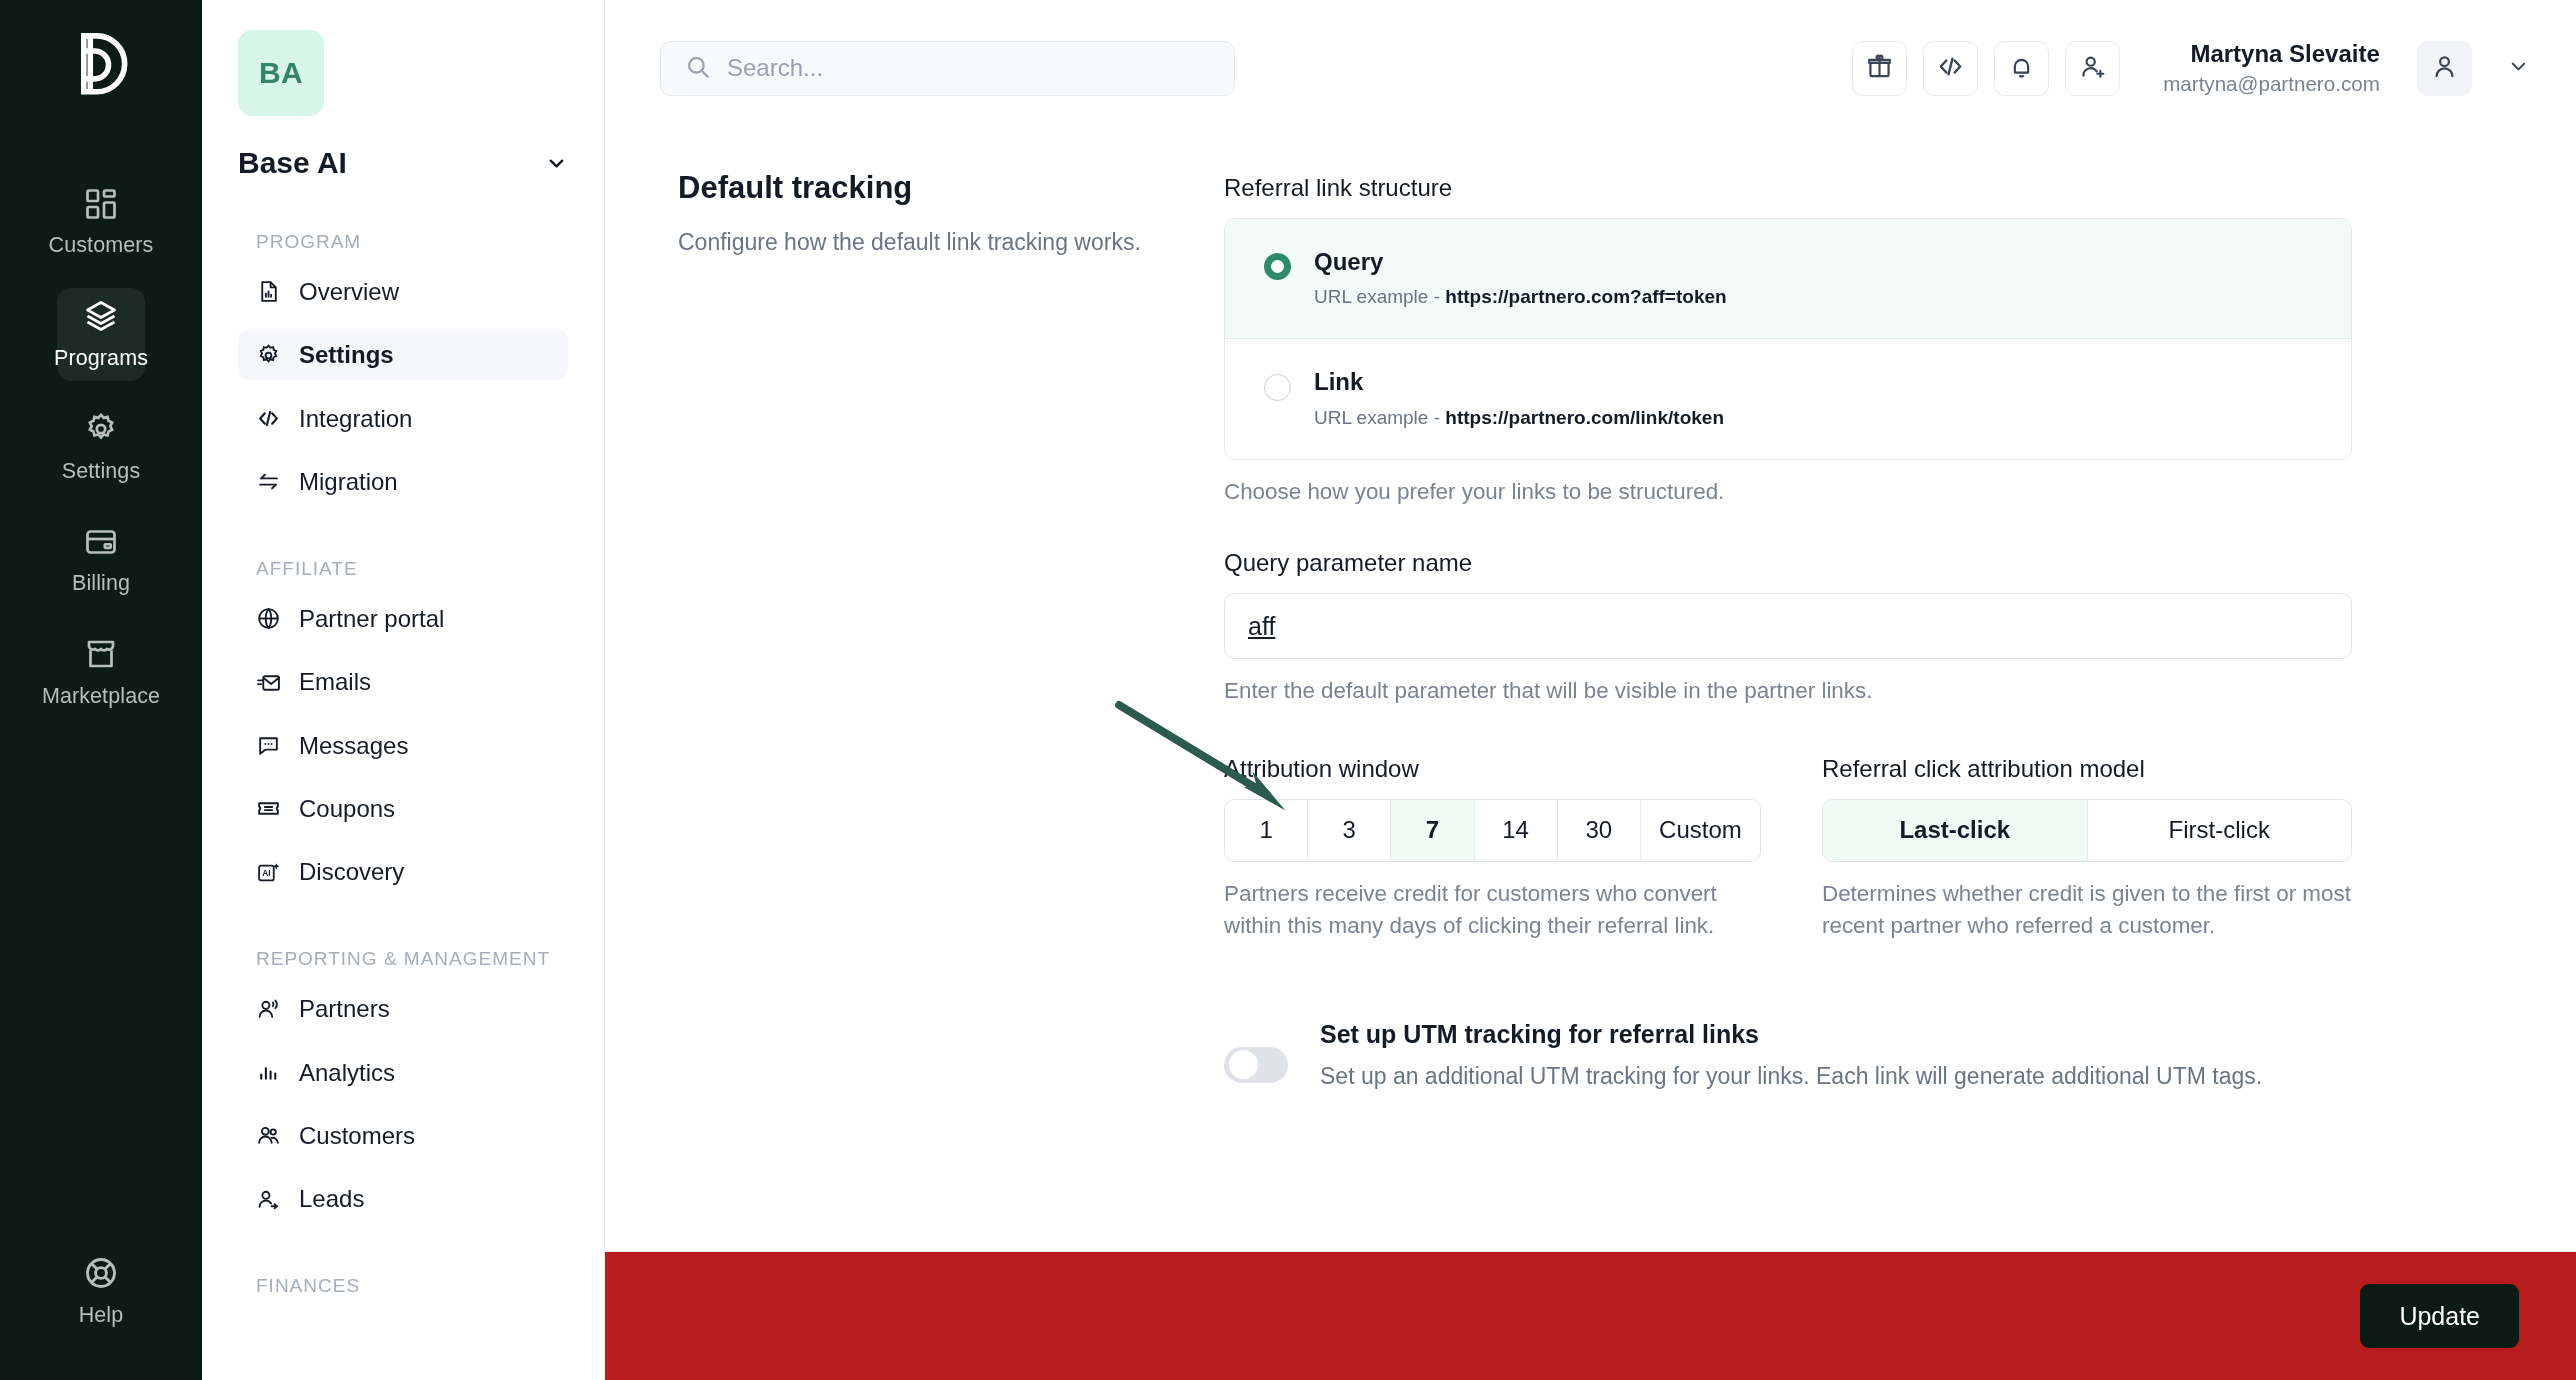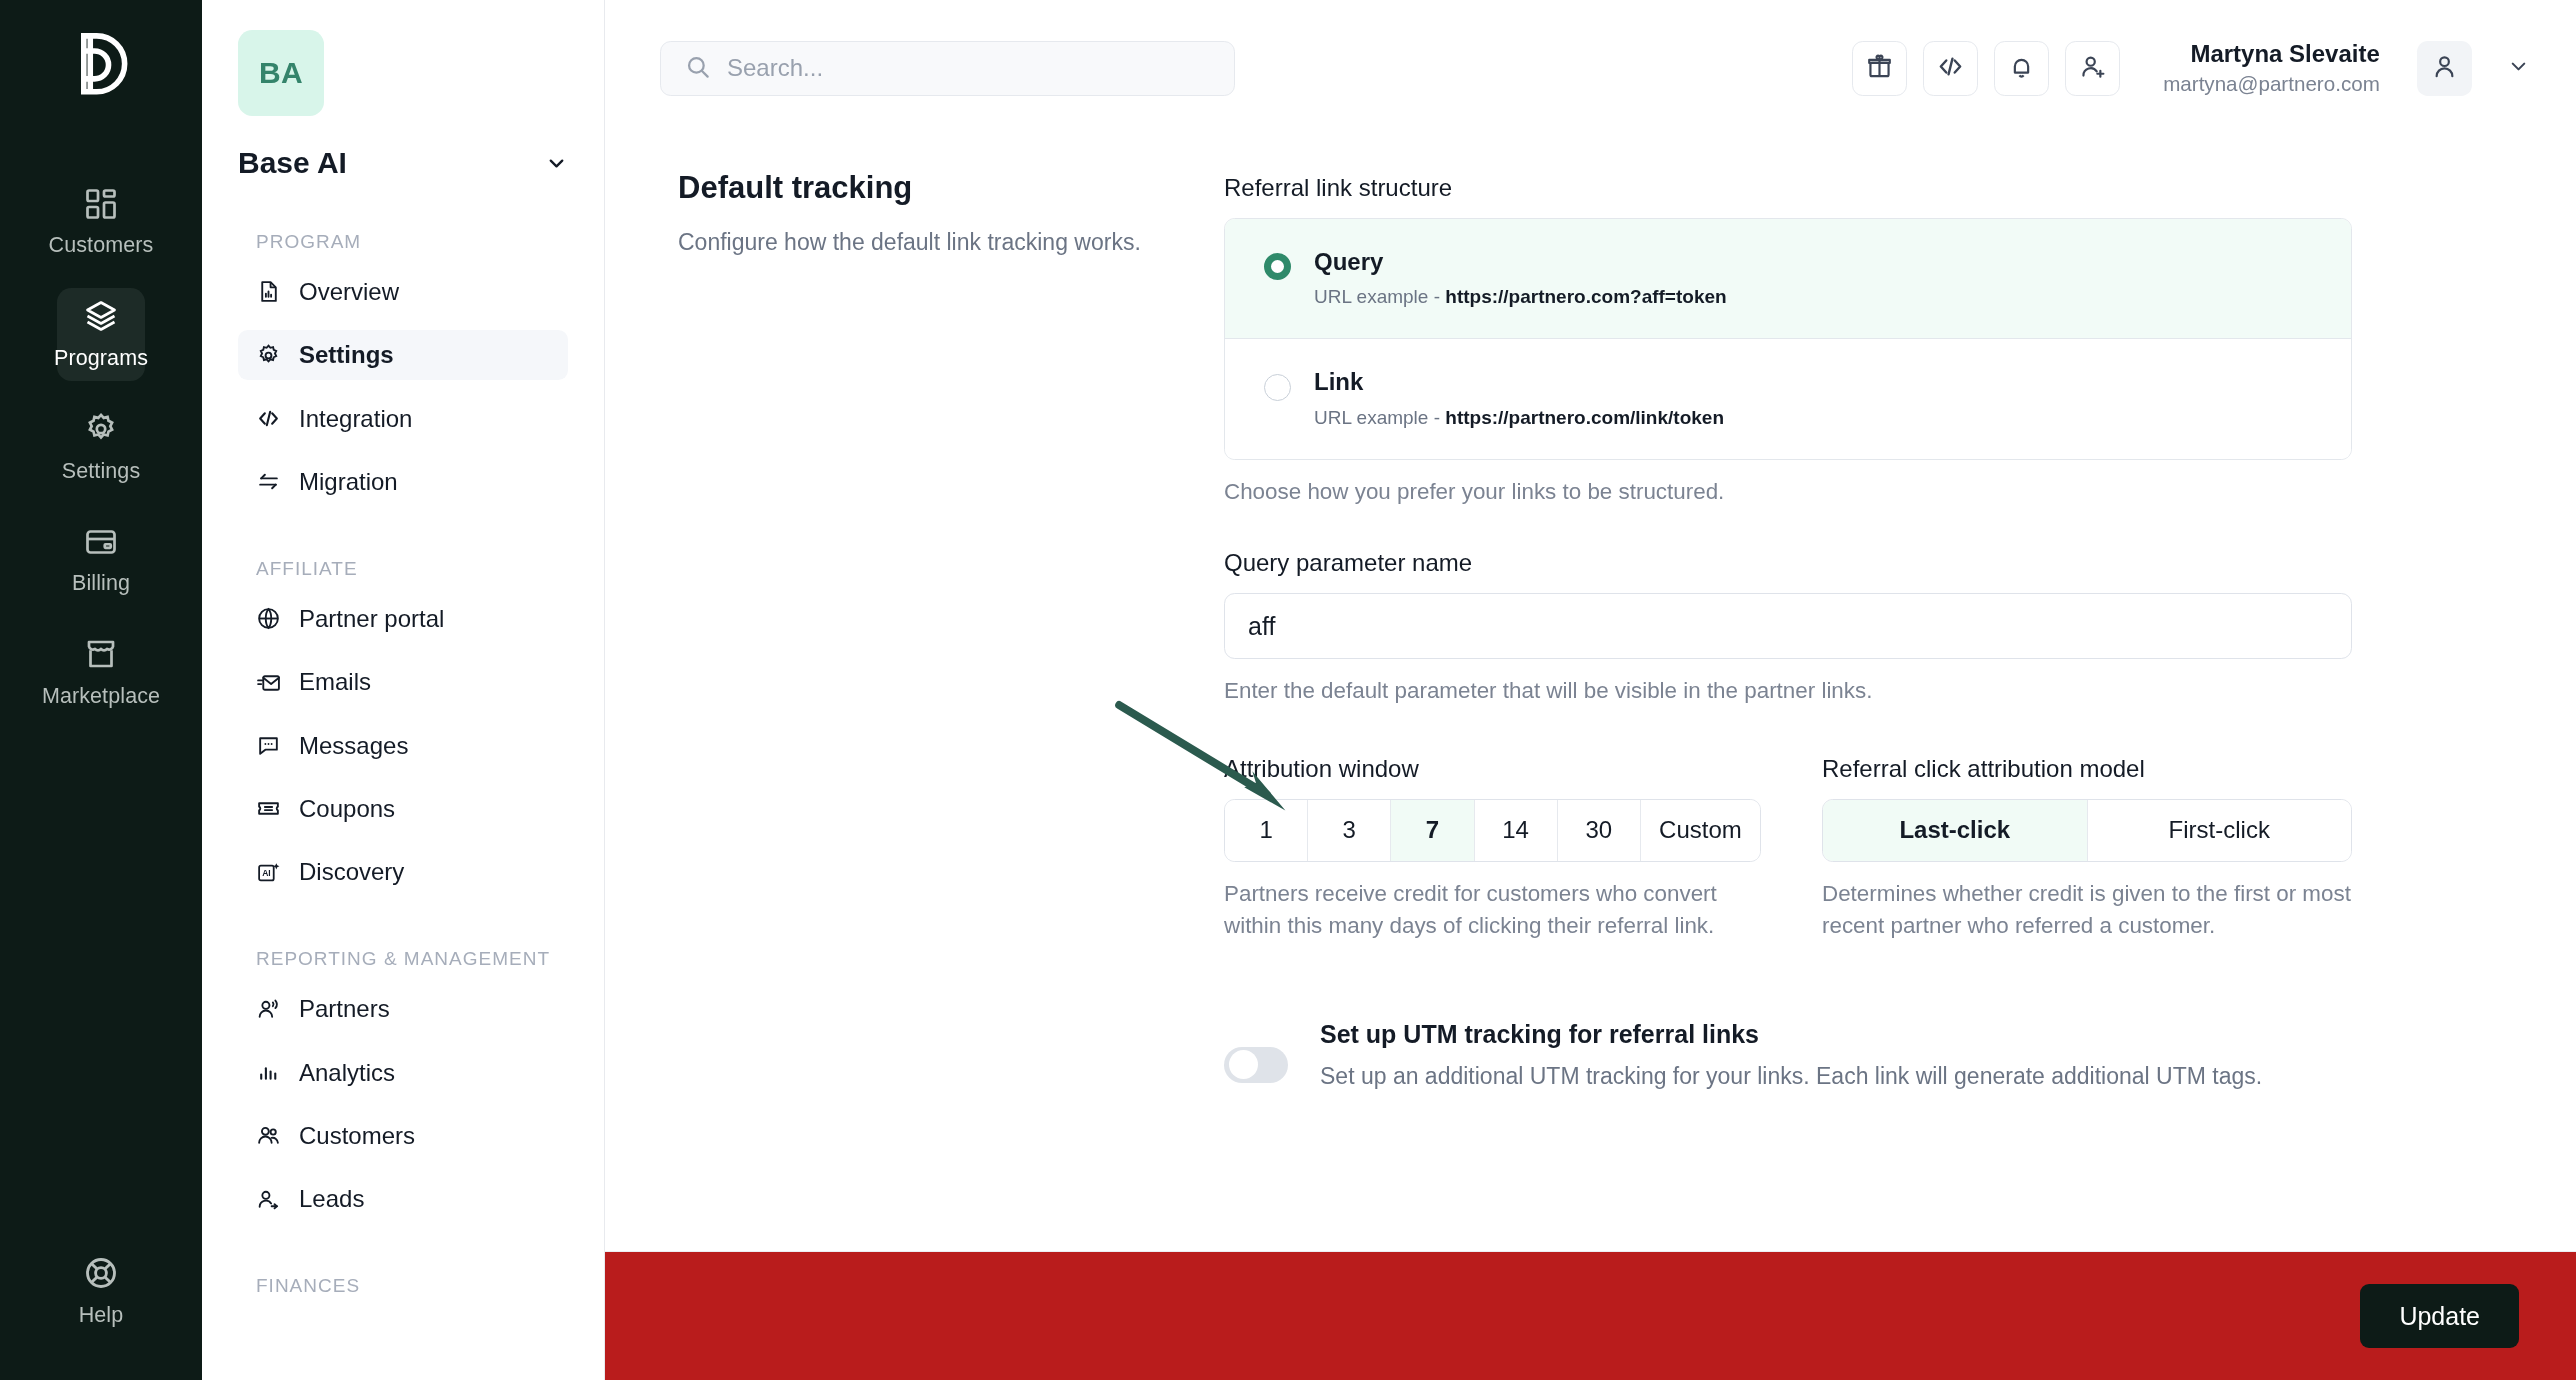--- a/index.html
+++ b/index.html
@@ -121,21 +121,21 @@
   .radio-card.selected .radio-dot { border: 7.2px solid #2f8a6a; background: #fff; }
   .radio-body { flex: 1; }
   .radio-title { font-size: 24px; font-weight: 700; color: #141b26; margin-bottom: 10.7px; }
   .radio-sub { font-size: 19px; color: #6b7484; }
   .radio-sub b { color: #141b26; font-weight: 700; }
   .helper { font-size: 22.4px; color: #7b8392; margin-top: 16px; line-height: 1.45; }
 
   .text-input {
     width: 100%; height: 66px; border: 0.9px solid #dfe3ea; border-radius: 10.7px;
     padding: 0 23px; font-size: 25px; color: #141b26; outline: none;
-    font-family: "Liberation Sans", sans-serif; background: #fff;
+    font-family: "Liberation Sans", sans-serif; background: #fff; text-decoration: underline;
   }
 
   .two-col { display: flex; gap: 61px; }
   .two-col > div:first-child { width: 537px; }
   .two-col > div:last-child { flex: 1; }
 
   .seg {
     display: flex; border: 0.9px solid #dfe3ea; border-radius: 10.7px; overflow: hidden; height: 63px;
   }
   .seg-btn {

